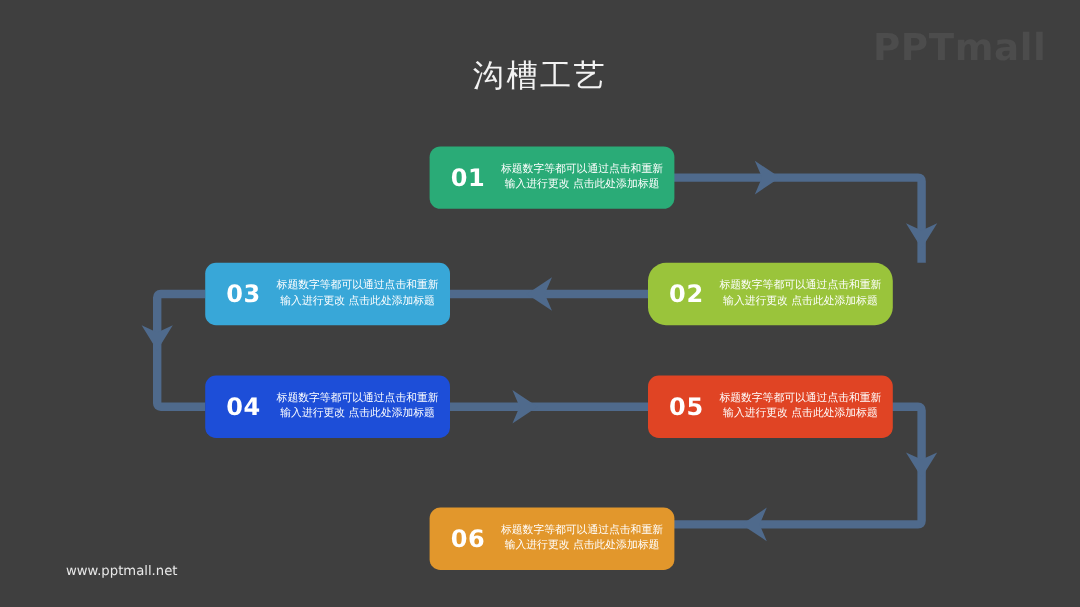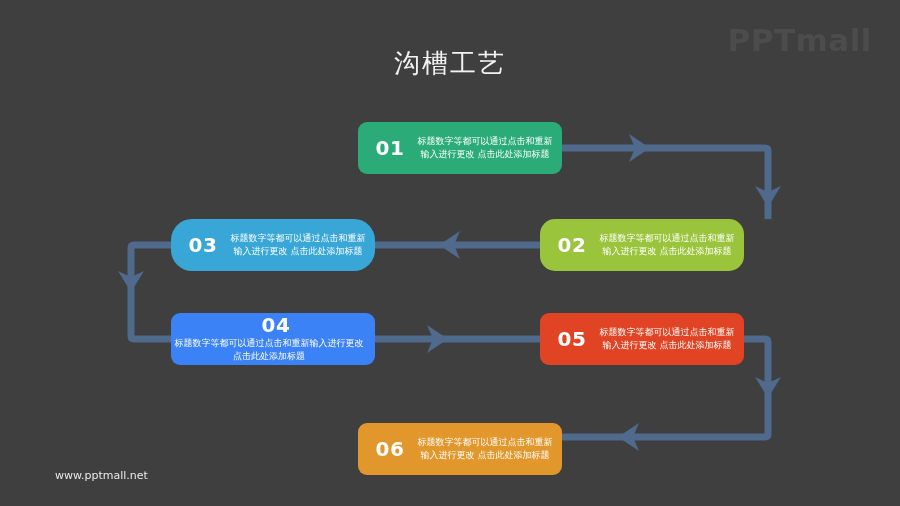--- a/index.html
+++ b/index.html
@@ -81,22 +81,22 @@
     font-family: "DejaVu Sans", sans-serif;
     flex: 1 1 auto;
     padding-right: 8px;
     text-align: center;
   }
   
   .node.numleft .num { width: 52px; padding-left: 6px; }
 
   #n01 { left: 358px; top: 122px; background: #2aab77; }
   #n02 { left: 540px; top: 219px; background: #9ac43b; border-radius: 15px; }
-  #n03 { left: 171px; top: 219px; background: #38a7d8; border-radius: 21px; }
-  #n04 { left: 171px; top: 313px; background: #3b82f6; flex-direction: column; }
+  #n03 { left: 171px; top: 219px; background: #38a7d8; }
+  #n04 { left: 171px; top: 313px; background: #1d4ed8; }
   #n05 { left: 540px; top: 313px; background: #e04424; }
   #n06 { left: 358px; top: 411px; background: #e2972c; margin-top: 12px; }
 
   
   #footer {
     position: absolute;
     left: 55px;
     bottom: 24px;
     color: #e8e8e8;
     font-size: 11px;

